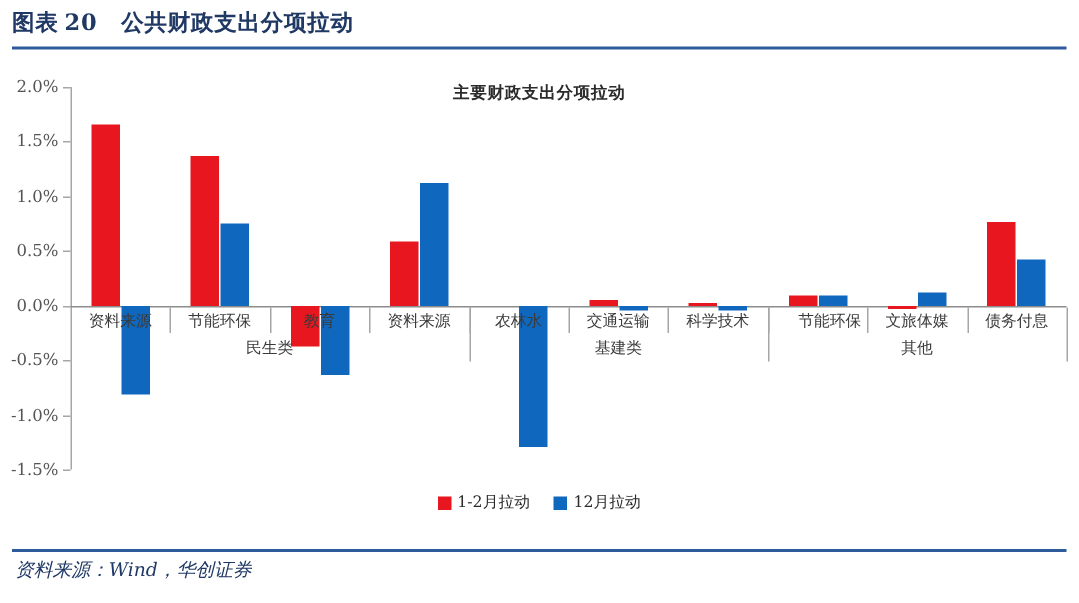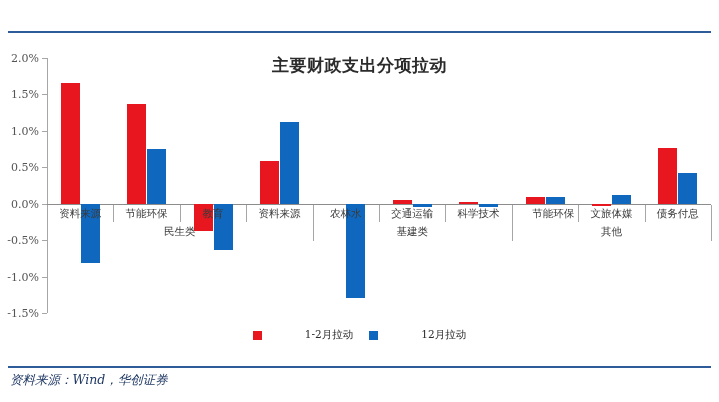--- a/index.html
+++ b/index.html
@@ -32,21 +32,21 @@
     font-family:"DejaVu Serif","Liberation Serif",serif;
     font-style:italic;font-size:12.5px;color:#1f3864;white-space:nowrap;
   }
   
   .chart-area{
     position:absolute;left:0;top:40px;width:719px;height:324px;
   }
   .chart-title{
     position:absolute;left:0;top:14px;width:719px;text-align:center;
     font-family:"DejaVu Serif","Liberation Serif",serif;
-    font-size:17px;font-weight:bold;color:#2b2b2b;letter-spacing:.5px;
+    font-size:11px;font-weight:bold;color:#2b2b2b;letter-spacing:.5px;
   }
   
   .plot{
     position:absolute;left:47px;top:18px;width:664px;height:255px;
   }
   .axis-line{
     position:absolute;left:0;top:0;width:1px;height:255px;background:#a6a6a6;
   }
   .tick{
     position:absolute;left:-5px;width:5px;height:1px;background:#a6a6a6;
@@ -75,27 +75,30 @@
   }
   
   .legend{
     position:absolute;left:0;top:288px;width:719px;
     display:flex;justify-content:center;align-items:center;gap:16px;
   }
   .legend-item{display:flex;align-items:center;gap:4px;}
   .legend-swatch{width:9px;height:9px;display:inline-block;}
   .legend-text{
     font-family:"DejaVu Serif","Liberation Serif",serif;
-    font-size:10.5px;color:#2b2b2b;white-space:nowrap;margin-left:39px;
+    font-size:10.5px;color:#2b2b2b;white-space:nowrap;
   }
 </style>
 </head>
 <body>
 
 <div class="exhibit-header">
+  <div class="exhibit-title">
+    <span>图表</span><span class="num">20</span><span class="txt">公共财政支出分项拉动</span>
+  </div>
   <div class="header-rule"></div>
 </div>
 
 <div class="chart-area">
   <div class="chart-title">主要财政支出分项拉动</div>
 
   <div class="plot">
     <div class="axis-line"></div>
     <div id="yticks">
         <div class="tick" style="top: 0px;"></div>

